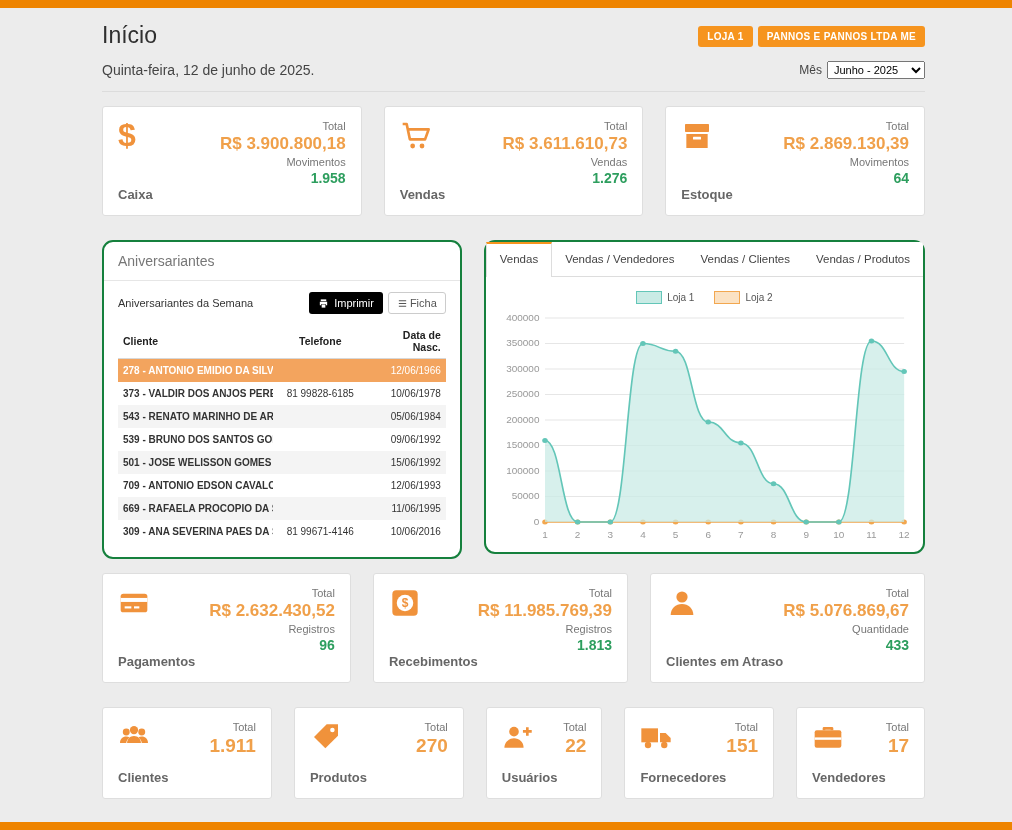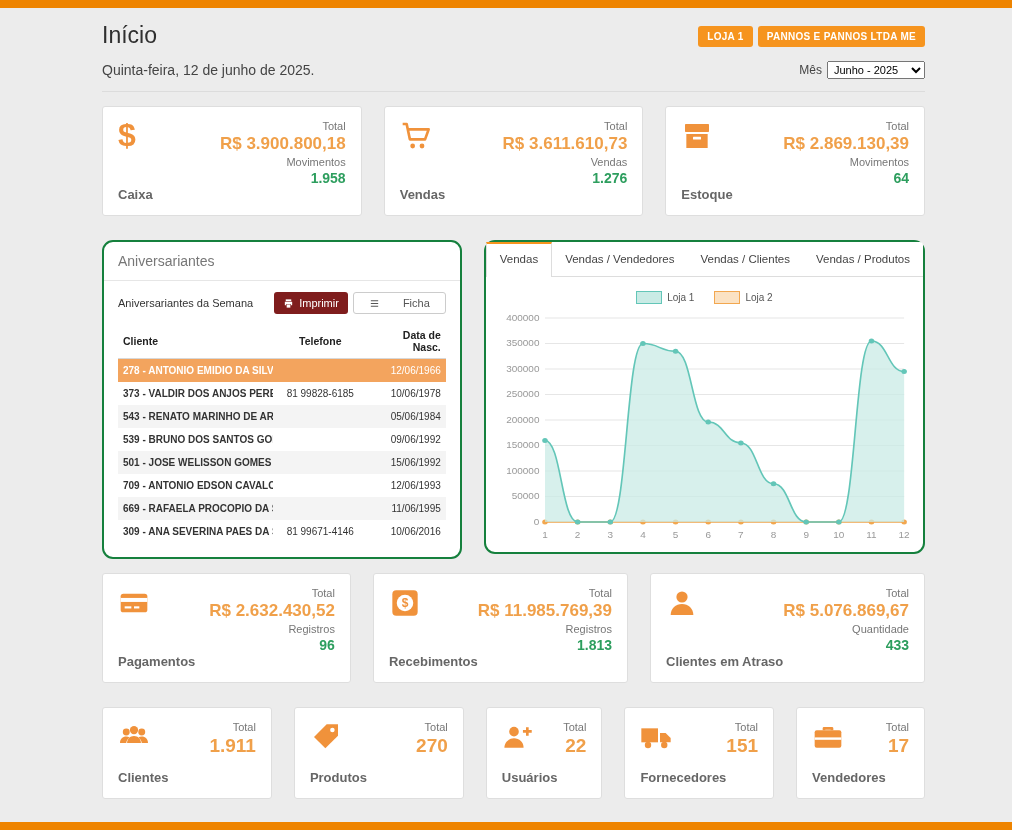--- a/index.html
+++ b/index.html
@@ -42,24 +42,24 @@
 
   
   .middle { display:flex; gap:22px; margin-top:24px; align-items:flex-start; }
   .panel { background:#fff; border:2px solid #15803d; border-radius:11px; }
   .bday-panel { width:401px; }
   .panel-header { padding:11px 14px; font-size:14px; color:#777; border-bottom:1px solid #e6e6e6; }
   .bday-body { padding:11px 14px 14px; }
   .bday-top { display:flex; justify-content:space-between; align-items:center; margin-bottom:10px; }
   .bday-sub { font-size:11px; color:#333; }
   .bday-actions { display:flex; gap:5px; }
-  .btn-imprimir { background:#7f1d1d; color:#fff; border:none; border-radius:3px; font-size:11px;
+  .btn-imprimir { background:#000000; color:#fff; border:none; border-radius:3px; font-size:11px;
                   padding:4px 9px; display:inline-flex; align-items:center; gap:5px; cursor:pointer; }
   .btn-ficha { background:#fff; color:#555; border:1px solid #ccc; border-radius:3px; font-size:11px;
-               padding:4px 15px; display:inline-flex; align-items:center; gap:23px; cursor:pointer; }
+               padding:4px 8px; display:inline-flex; align-items:center; gap:2px; cursor:pointer; }
   .btn-ico { width:11px; height:11px; display:inline-block; }
   .btn-ico svg { width:100%; height:100%; display:block; }
 
   table.bday { width:100%; border-collapse:collapse; font-size:10px; table-layout:fixed; }
   table.bday th { text-align:left; padding:5px 5px; font-size:10.5px; color:#222;
                   border-bottom:1px solid #d8d8d8; }
   table.bday th.c-tel { width:95px; text-align:center; }
   table.bday th.c-dat { width:78px; text-align:right; }
   table.bday td { padding:6px 5px; color:#333; white-space:nowrap; overflow:hidden; cursor:pointer; }
   td.cliente { font-weight:700; }

